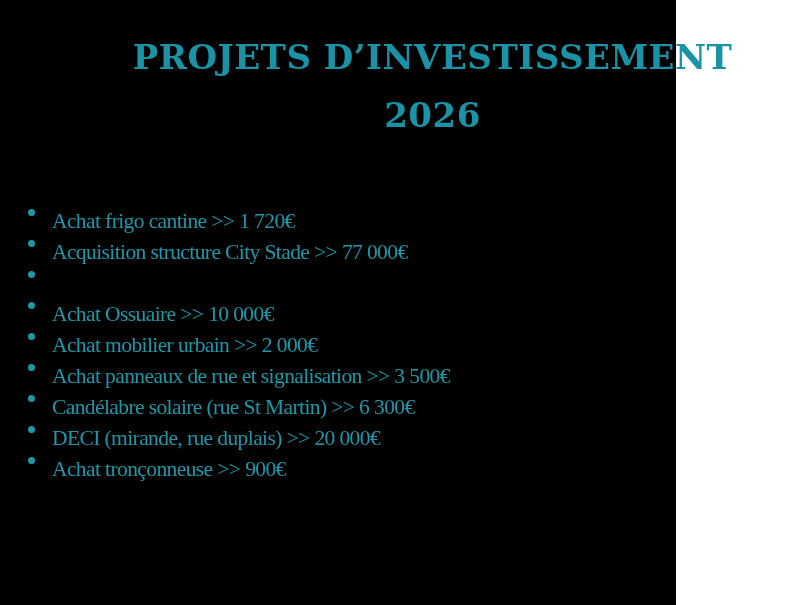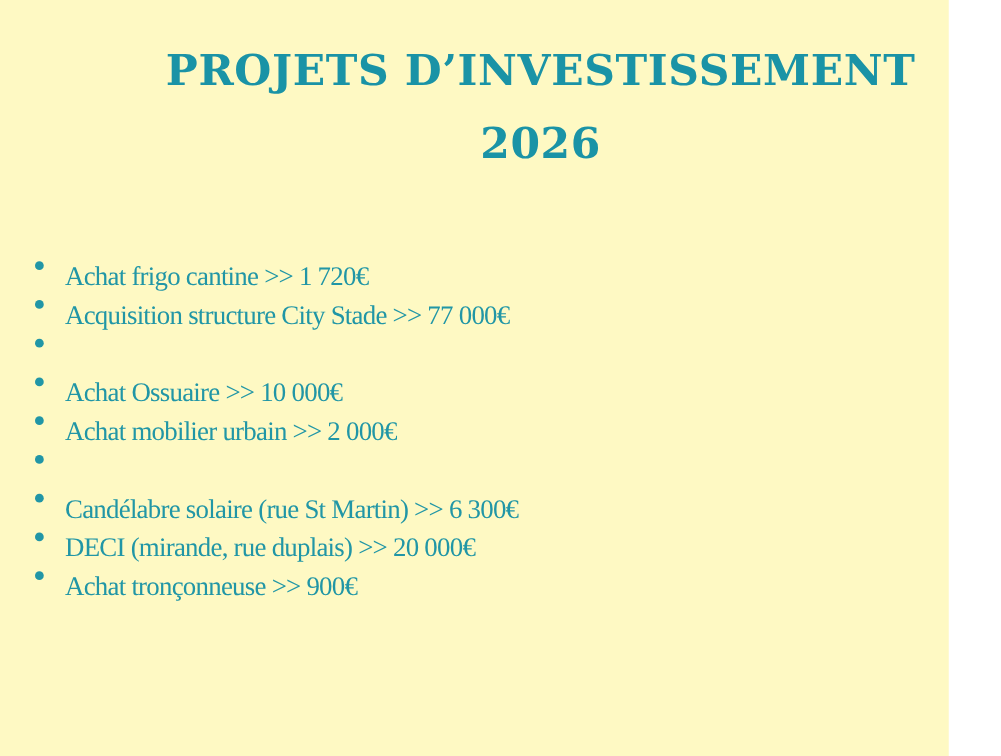--- a/index.html
+++ b/index.html
@@ -9,23 +9,23 @@
     }
     body {
       width: 801px;
       height: 605px;
       position: relative;
       overflow: hidden;
     }
     .slide {
       position: absolute;
       left: 0; top: 0;
-      width: 759px;
+      width: 676px;
       height: 605px;
-      background: #fef9c3;
+      background: #000000;
     }
     .title {
       position: absolute;
       left: 100px;
       top: 28px;
       width: 665px;
       text-align: center;
       font-family: "DejaVu Serif", "Liberation Serif", serif;
       font-weight: bold;
       color: #1a93a6;
@@ -90,20 +90,21 @@
     <li class="item">
       <span class="bullet"></span>
       <span>Achat Ossuaire &gt;&gt; 10 000€</span>
     </li>
     <li class="item">
       <span class="bullet"></span>
       <span>Achat mobilier urbain &gt;&gt; 2 000€</span>
     </li>
     <li class="item">
       <span class="bullet"></span>
+      <span>Achat panneaux de rue et signalisation &gt;&gt; 3 500€</span>
     </li>
     <li class="item">
       <span class="bullet"></span>
       <span>Candélabre solaire (rue St Martin) &gt;&gt; 6 300€</span>
     </li>
     <li class="item">
       <span class="bullet"></span>
       <span>DECI (mirande, rue duplais) &gt;&gt; 20 000€</span>
     </li>
     <li class="item">

